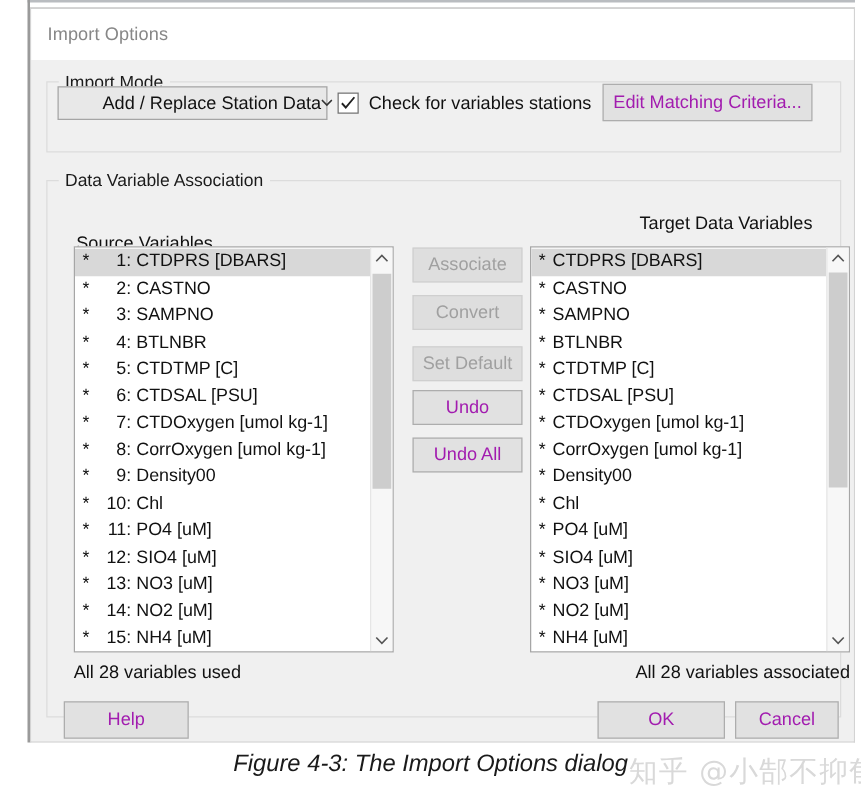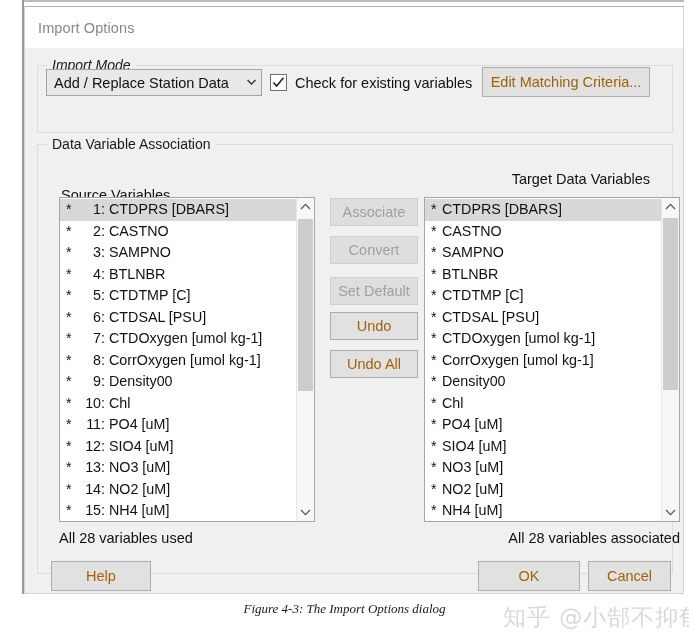--- a/index.html
+++ b/index.html
@@ -83,22 +83,21 @@
     padding: 0 5px;
     font-size: 14px;
     color: #1a1a1a;
     white-space: nowrap;
   }
 
   #group-import-mode {
     left: 12px;
     top: 17px;
     width: 636px;
-    height: 68px;
-    font-style: italic;
+    height: 57px;
   }
   #group-data-assoc {
     left: 12px;
     top: 96px;
     width: 636px;
     height: 430px;
   }
 
   
   .combo {
@@ -110,21 +109,21 @@
     background: #e8e8e8;
     border: 1px solid #a5a5a5;
     box-sizing: border-box;
     display: flex;
     align-items: center;
     padding: 0 0 0 7px;
     font-size: 14.5px;
     color: #111;
     cursor: default;
   }
-  .combo .combo-value { flex: 1 1 auto; white-space: nowrap; }
+  .combo .combo-value { flex: 1 1 auto; white-space: nowrap; margin-left: 28px; }
   .combo .combo-arrow {
     width: 20px;
     text-align: center;
     font-size: 9px;
     color: #333;
     line-height: 1;
   }
 
   
   .checkrow {
@@ -152,21 +151,21 @@
     white-space: nowrap;
   }
 
   
   .btn {
     background: #e1e1e1;
     border: 1px solid #adadad;
     box-sizing: border-box;
     font-family: "Liberation Sans", sans-serif;
     font-size: 14.5px;
-    color: #a16207;
+    color: #a21caf;
     display: flex;
     align-items: center;
     justify-content: center;
     cursor: default;
     white-space: nowrap;
     user-select: none;
   }
   .btn.disabled {
     color: #a0a0a0;
     background: #dedede;
@@ -301,23 +300,23 @@
     height: 30px;
   }
 
   
   #figure-caption {
     position: absolute;
     left: 0;
     top: 601px;
     width: 689px;
     text-align: center;
-    font-family: Liberation Serif, serif;
+    font-family: Liberation Sans, sans-serif;
     font-style: italic;
-    font-size: 13px;
+    font-size: 19px;
     color: #1a1a1a;
   }
   #watermark {
     position: absolute;
     left: 503px;
     top: 602px;
     font-family: "DejaVu Sans", sans-serif;
     font-size: 23px;
     color: #d9d9d9;
     letter-spacing: 1px;
@@ -350,21 +349,21 @@
           </svg>
       </span>
     </div>
 
     <div class="checkrow">
       <span class="checkbox-box">
         <svg width="13" height="13" viewBox="0 0 13 13" aria-hidden="true">
           <path d="M1.5 6.6 L4.6 10 L11.5 1.8" fill="none" stroke="#202020" stroke-width="1.5"></path>
         </svg>
       </span>
-      <span class="checkrow-label">Check for existing variables</span>
+      <span class="checkrow-label">Check for variables stations</span>
     </div>
 
     <div class="btn" id="btn-edit-matching">Edit Matching Criteria...</div>
 
     <div class="groupbox" id="group-data-assoc">
       <span class="legend">Data Variable Association</span>
 
       <span class="list-caption" id="caption-source">Source Variables</span>
       <span class="list-caption" id="caption-target">Target Data Variables</span>
 

